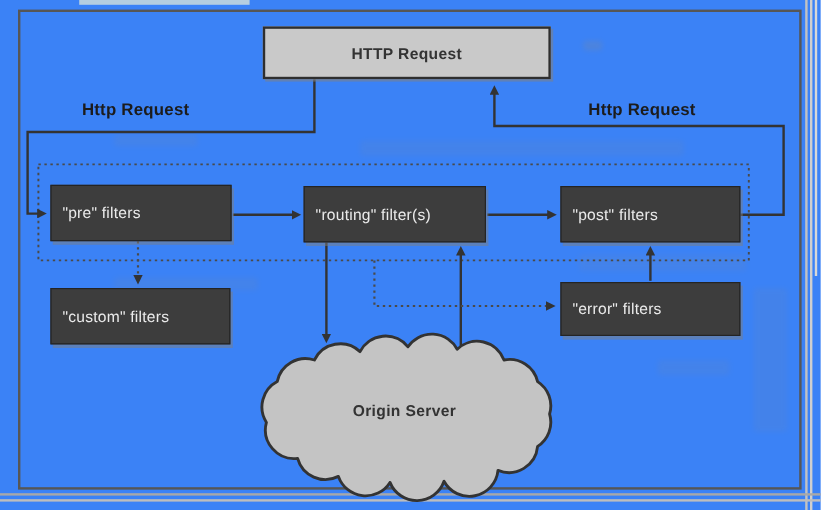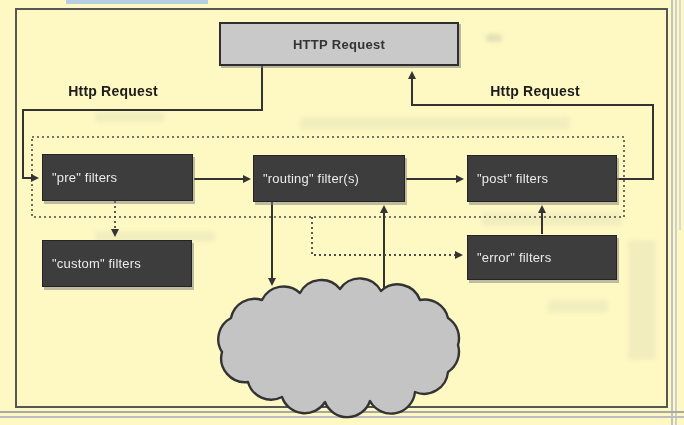--- a/index.html
+++ b/index.html
@@ -1,18 +1,18 @@
 <!DOCTYPE html>
 <html><head>
 <meta charset="utf-8">
 <style>
   html,body{margin:0;padding:0;background:#ffffff;}
   #canvas{
     position:relative;width:684px;height:425px;overflow:hidden;
-    background:#fef9c3;font-family:"Liberation Sans",sans-serif;
+    background:#3b82f6;font-family:"Liberation Sans",sans-serif;
   }
   
   .blue-strip{position:absolute;left:66px;top:0;width:142px;height:4px;background:#b5cee0;}
   .edge-line-v{position:absolute;top:0;width:2px;height:425px;background:#c2c2c2;}
   .edge-line-v.a{left:671px;}
   .edge-line-v.b{left:675px;background:#cfcfcf;}
   .edge-line-v.c{left:679px;height:230px;background:#d8d8d8;}
   .bottom-rule{position:absolute;left:0;top:411px;width:684px;height:3px;
     border-top:2px solid #a8a8a8;border-bottom:2px solid #bdbdbd;}
   .smudge{position:absolute;background:#8a8a8a;opacity:.10;filter:blur(2px);border-radius:3px;pointer-events:none;}
@@ -128,14 +128,15 @@
   <div class="node dark-box post-box">
     <span>"post" filters</span>
   </div>
   <div class="node dark-box custom-box">
     <span>"custom" filters</span>
   </div>
   <div class="node dark-box error-box">
     <span>"error" filters</span>
   </div>
 
+  <div class="cloud-label">Origin Server</div>
 
 </div>
 
 </body></html>

